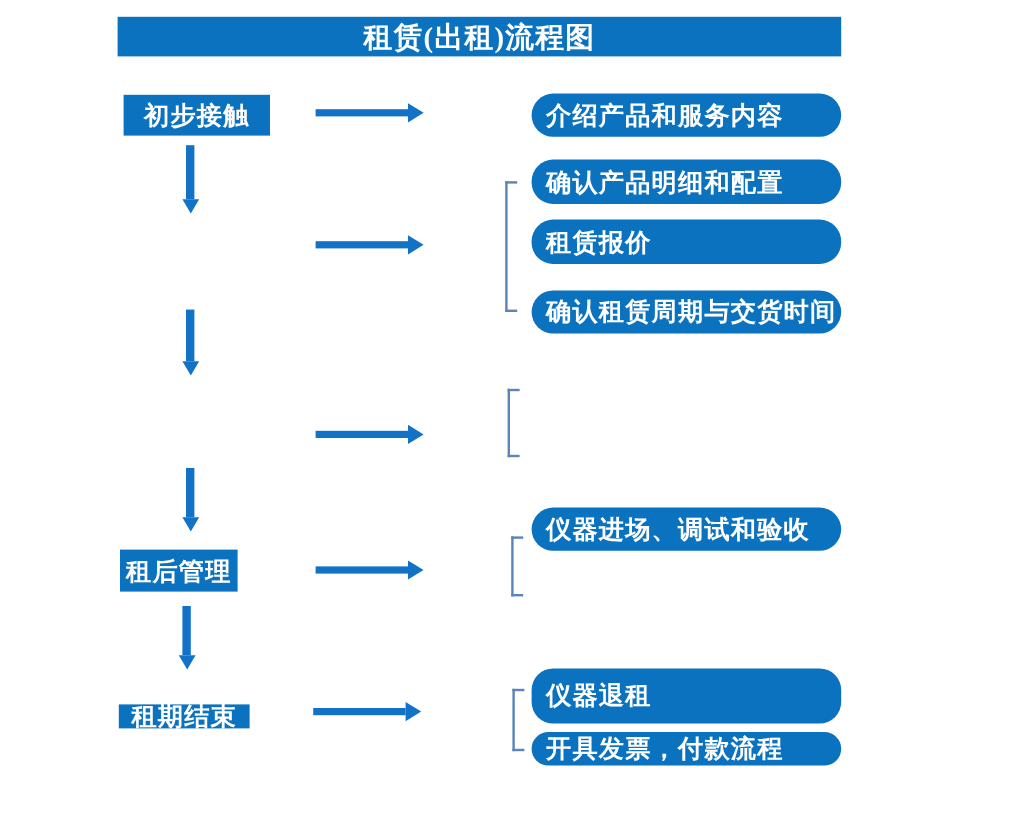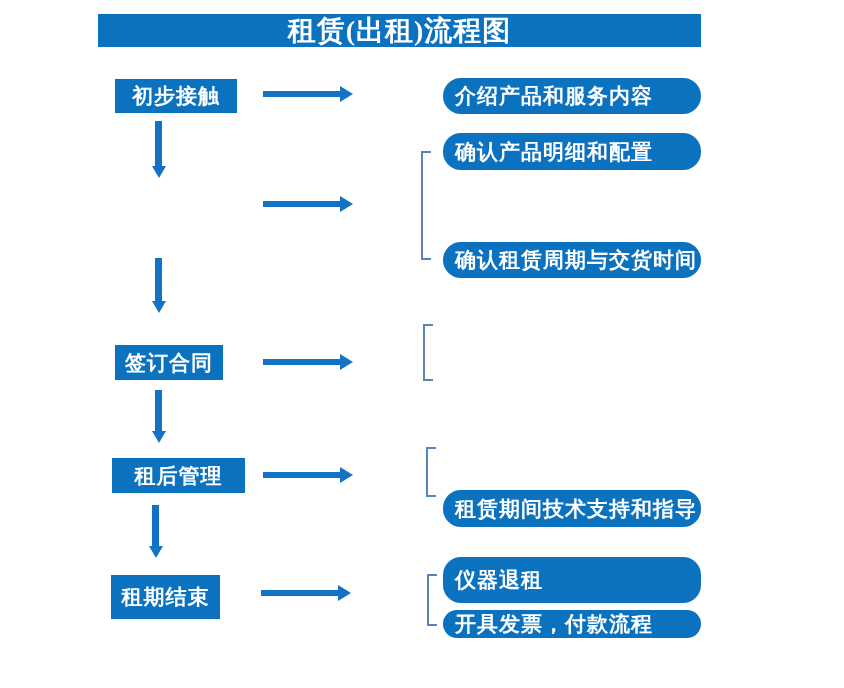--- a/index.html
+++ b/index.html
@@ -17,32 +17,31 @@
     font-family: "Liberation Serif", "DejaVu Serif", serif;
     font-weight: bold;
   }
   .title-bar {
     position: absolute;
     left: 98px; top: 14px;
     width: 603px; height: 33px;
     background: var(--blue);
     color: #ffffff;
     display: flex; align-items: center; justify-content: center;
-    font-size: 28px;
+    font-size: 24px;
     letter-spacing: 1px;
   }
   .step-box {
     position: absolute;
     background: var(--blue);
     color: #ffffff;
     display: flex; align-items: center; justify-content: center;
     font-size: 21px;
     letter-spacing: 1px;
     white-space: nowrap;
-    margin-left: 12px;
   }
   .detail-box {
     position: absolute;
     left: 443px; width: 258px;
     background: var(--blue);
     color: #ffffff;
     display: flex; align-items: center;
     padding-left: 12px;
     box-sizing: border-box;
     font-size: 21px;
@@ -92,28 +91,28 @@
 </head>
 <body>
 
 <div class="canvas">
 
   <div class="title-bar">
     <span>租赁(出租)流程图</span>
   </div>
 
   <div class="step-box" style="left:103px;top:79px;width:122px;height:34px">初步接触</div>
-  <div class="step-box" style="left:103px;top:345px;width:108px;height:35px">签订合同</div>
-  <div class="step-box" style="left:100px;top:458px;width:133px;height:35px">租后管理</div>
-  <div class="step-box" style="left:99px;top:575px;width:109px;height:44px">租期结束</div>
+  <div class="step-box" style="left:100px;top:458px;width:98px;height:35px">租后管理</div>
+  <div class="step-box" style="left:99px;top:587px;width:109px;height:20px">租期结束</div>
 
   <div class="detail-box" style="top:78px;height:36px">介绍产品和服务内容</div>
   <div class="detail-box" style="top:133px;height:37px">确认产品明细和配置</div>
+  <div class="detail-box" style="top:183px;height:37px">租赁报价</div>
   <div class="detail-box" style="top:242px;height:36px">确认租赁周期与交货时间</div>
-  <div class="detail-box" style="top:490px;height:37px">租赁期间技术支持和指导</div>
+  <div class="detail-box" style="top:423px;height:36px">仪器进场、调试和验收</div>
   <div class="detail-box" style="top:557px;height:46px">仪器退租</div>
   <div class="detail-box" style="top:610px;height:28px">开具发票，付款流程</div>
 
   <div class="h-arrow" style="left:263px;top:91px;width:77px"></div>
   <div class="h-arrow" style="left:263px;top:201px;width:77px"></div>
   <div class="h-arrow" style="left:263px;top:359px;width:77px"></div>
   <div class="h-arrow" style="left:263px;top:472px;width:77px"></div>
   <div class="h-arrow" style="left:261px;top:590px;width:77px"></div>
 
   <div class="v-arrow" style="left:155px;top:121px;height:45px"></div>

